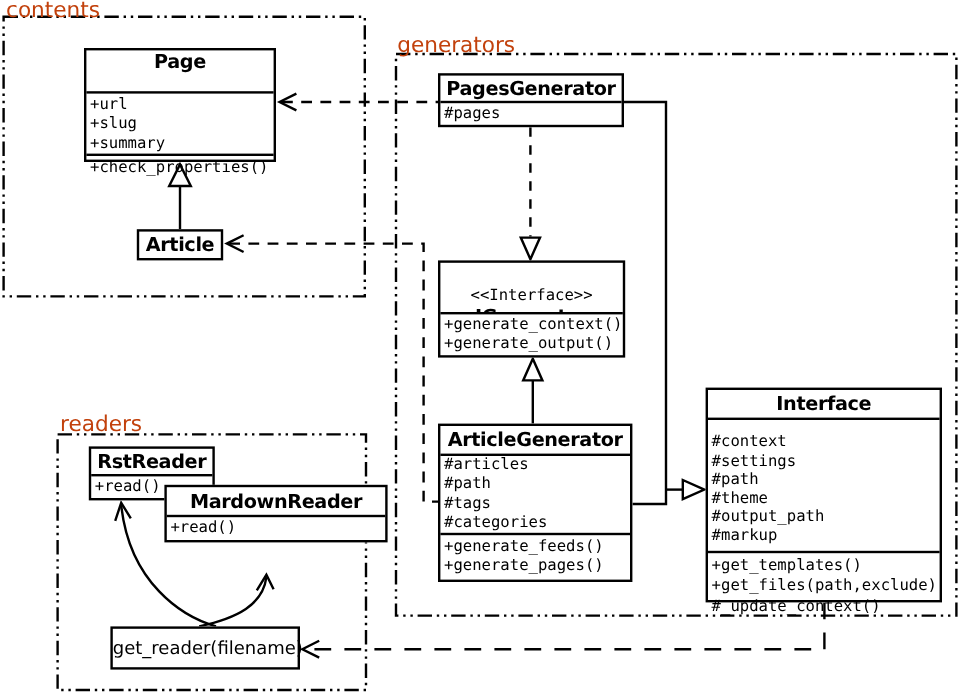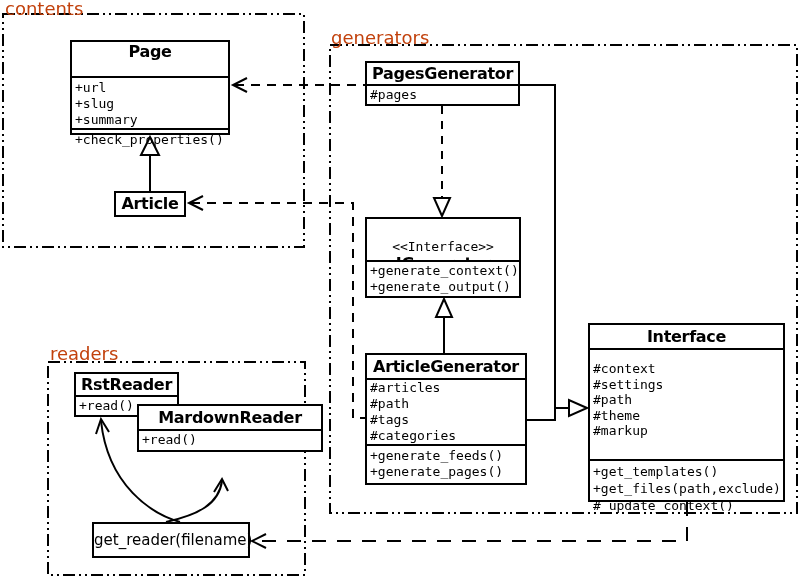--- a/index.html
+++ b/index.html
@@ -132,20 +132,21 @@
     </div>
   </div>
 
   <div class="cls" style="left:588px;top:323px;width:197px;height:179px">
     <div class="cls-title" style="height:25px;line-height:23px">Interface</div>
     <div class="sec divided" style="height:111px;padding-top:11px">
       <div class="m" style="line-height:15.5px">#context</div>
       <div class="m" style="line-height:15.5px">#settings</div>
       <div class="m" style="line-height:15.5px">#path</div>
       <div class="m" style="line-height:15.5px">#theme</div>
+      <div class="m" style="line-height:15.5px">#output_path</div>
       <div class="m" style="line-height:15.5px">#markup</div>
     </div>
     <div class="sec" style="height:53px;padding-top:2px">
       <div class="m" style="line-height:17px">+get_templates()</div>
       <div class="m" style="line-height:17px">+get_files(path,exclude)</div>
       <div class="m" style="line-height:17px">#_update_context()</div>
     </div>
   </div>
 
   <div class="cls" style="left:74px;top:372px;width:105px;height:45px">

